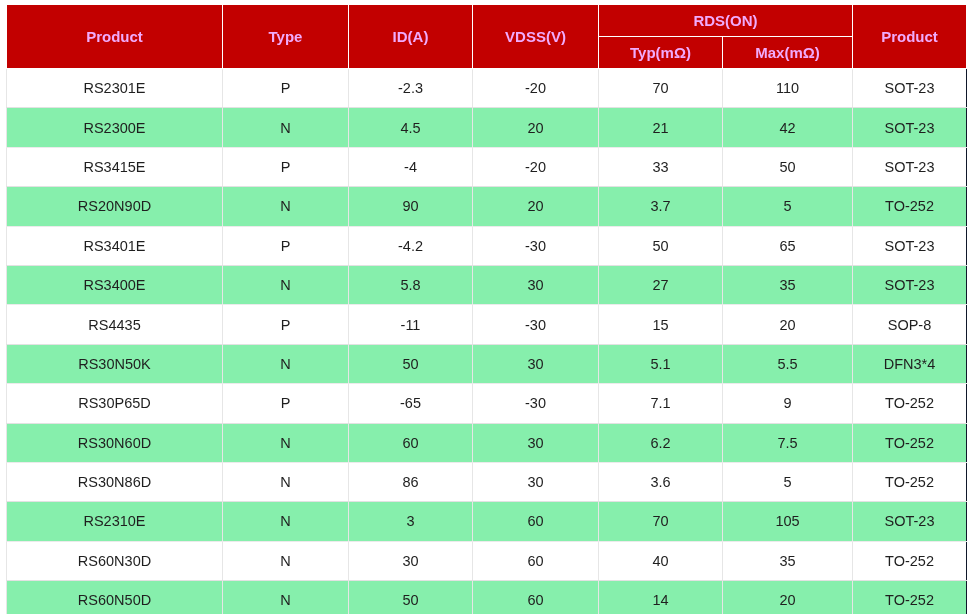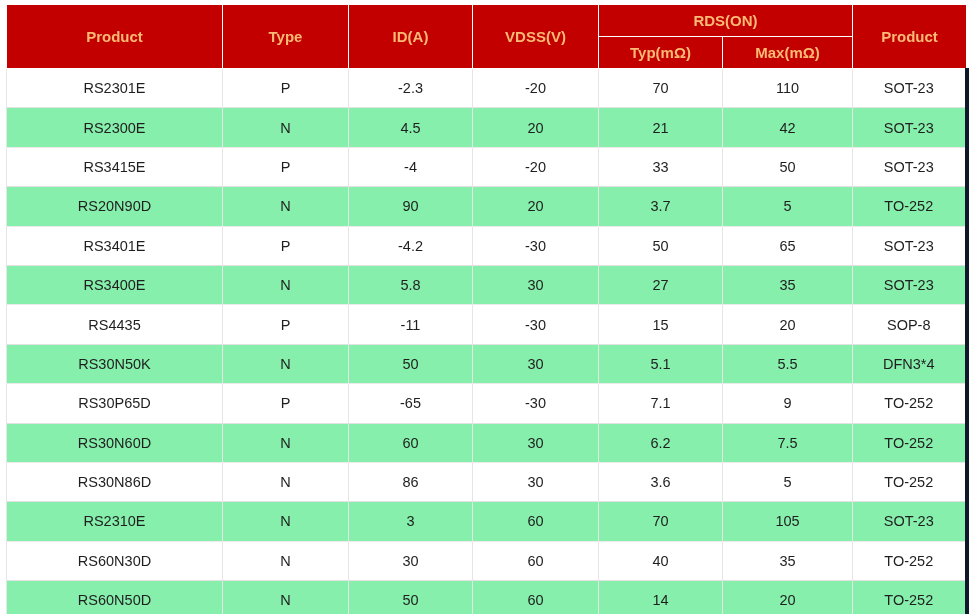--- a/index.html
+++ b/index.html
@@ -26,21 +26,21 @@
     width: 100%;
     border-collapse: collapse;
     table-layout: fixed;
     font-size: 14.5px;
     color: #1a1a1a;
   }
 
   
   thead th {
     background: #c20000;
-    color: #fdba74;
+    color: #f0abfc;
     font-weight: bold;
     font-size: 15px;
     text-align: center;
     vertical-align: middle;
     border: 1px solid #ffffff;
     padding: 0;
   }
   thead th.tall {
     height: 62px;
   }
@@ -66,21 +66,21 @@
     color: #1f1f1f;
     white-space: nowrap;
     overflow: hidden;
   }
   tbody tr.alt td {
     background: #86efac;
     border-top: 1px solid #ebebeb;
     border-bottom: 1px solid #ebebeb;
   }
   tbody tr td:first-child { border-left: 1px solid #e6e6e6; }
-  tbody tr td:last-child  { border-right: 4px solid #0f172a; }
+  tbody tr td:last-child  { border-right: 1px solid #0f172a; }
 
   
   col.c-product { width: 216px; }
   col.c-type    { width: 126px; }
   col.c-id      { width: 124px; }
   col.c-vdss    { width: 126px; }
   col.c-typ     { width: 124px; }
   col.c-max     { width: 130px; }
   col.c-package { width: 114px; }
 </style>

